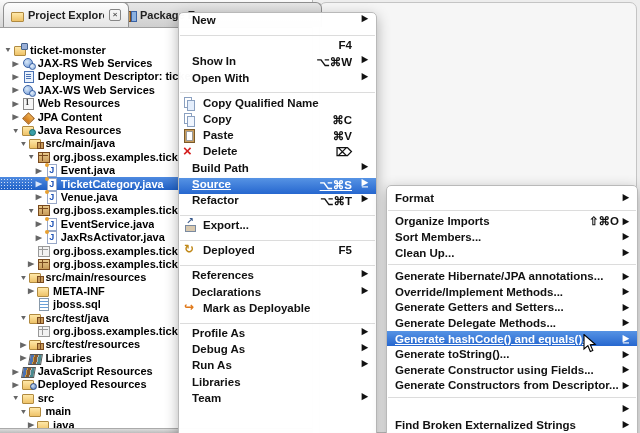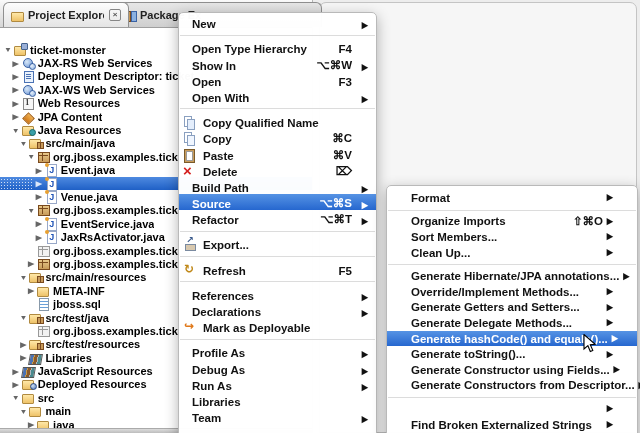--- a/index.html
+++ b/index.html
@@ -89,25 +89,25 @@
     background:linear-gradient(#f0b050,#d07818);border:1px solid #a05808;transform:rotate(45deg);}
   .i-libraries::before{content:"";position:absolute;left:0;top:2px;width:11px;height:9px;
     background:linear-gradient(90deg,#4a72b4 0 3px,#c89b4a 3px 4px,#8a5a2a 4px 7px,#b0b8c0 7px 8px,#4a8a8e 8px 11px);
     border:1px solid #555;transform:skewX(-10deg);}
 
   
   .menu{position:absolute;background:rgba(255,255,255,.98);border:1px solid #b9b9b9;
     box-shadow:0 4px 14px rgba(0,0,0,.3);z-index:10;}
   .main-menu{left:178px;top:12px;width:197px;height:460px;border-radius:5px 5px 0 0;padding-top:1px;}
   .sub-menu{left:386px;top:185px;width:250px;height:260px;border-radius:5px;padding-top:4px;z-index:11;}
-  .mrow{height:16.2px;display:flex;align-items:flex-end;padding:0 8px 0 13px;
+  .mrow{height:16.2px;display:flex;align-items:flex-start;padding:0 8px 0 13px;
     font-size:11.5px;font-weight:bold;color:#111;white-space:nowrap;position:relative;}
-  .srow{height:15.6px;display:flex;align-items:center;padding:0 24px;
+  .srow{height:15.6px;display:flex;align-items:center;padding:0 8px;
     font-size:11.5px;font-weight:bold;color:#111;white-space:nowrap;}
-  .mrow.sel,.srow.sel{background:linear-gradient(#5693e4,#2667cf);color:#fff;}
+  .mrow.sel,.srow.sel{background:linear-gradient(#5693e4,#2667cf);color:#fff;text-decoration:underline;}
   .msep{height:9px;position:relative;} .ssep{height:8px;position:relative;}
   .msep::after,.ssep::after{content:"";position:absolute;left:1px;right:1px;top:50%;height:1px;background:#dcdcdc;}
   .maccel{margin-left:auto;font-weight:bold;}
   .marrow{width:10px;text-align:right;font-size:8px;flex:none;transform:scaleY(1.1);}
   .mrow .marrow{margin-left:6px;}
   .mrow:not(.has-arrow) .marrow{visibility:hidden;}
   .mrow:not(.has-accel) .maccel{visibility:hidden;}
 
   
   .mi{display:inline-block;width:15px;height:13px;position:relative;margin:0 5px 0 -9px;flex:none;}
@@ -215,20 +215,21 @@
           <span class="tlabel2">org.jboss.examples.tick</span>
         </div>
         <div class="trow" style="padding-left: 33.8px;">
           <span class="expander">▶</span>
           <span class="ticon i-javafile"></span>
           <span class="tlabel2">Event.java</span>
         </div>
         <div class="trow sel" style="padding-left: 33.8px;">
           <span class="expander">▶</span>
           <span class="ticon i-javafile"></span>
+          <span class="tlabel2">TicketCategory.java</span>
         </div>
         <div class="trow" style="padding-left: 33.8px;">
           <span class="expander">▶</span>
           <span class="ticon i-javafile"></span>
           <span class="tlabel2">Venue.java</span>
         </div>
         <div class="trow" style="padding-left: 26.1px;">
           <span class="expander">▼</span>
           <span class="ticon i-package"></span>
           <span class="tlabel2">org.jboss.examples.tick</span>
@@ -318,32 +319,26 @@
   </div>
 
   <div class="menu main-menu">
       <div class="mrow has-arrow">
         <span class="mlabel">New</span>
         <span class="maccel"></span>
         <span class="marrow">▶</span>
       </div>
       <div class="msep"></div>
       <div class="mrow has-accel">
-        <span class="mlabel">Open Type Hierarchy</span>
         <span class="maccel">F4</span>
         <span class="marrow">▶</span>
       </div>
       <div class="mrow has-arrow has-accel">
         <span class="mlabel">Show In</span>
         <span class="maccel">⌥⌘W</span>
-        <span class="marrow">▶</span>
-      </div>
-      <div class="mrow has-accel">
-        <span class="mlabel">Open</span>
-        <span class="maccel">F3</span>
         <span class="marrow">▶</span>
       </div>
       <div class="mrow has-arrow">
         <span class="mlabel">Open With</span>
         <span class="maccel"></span>
         <span class="marrow">▶</span>
       </div>
       <div class="msep"></div>
       <div class="mrow">
         <span class="mi mi-copyq"></span>
@@ -387,21 +382,21 @@
       <div class="msep"></div>
       <div class="mrow">
         <span class="mi mi-export"></span>
         <span class="mlabel">Export...</span>
         <span class="maccel"></span>
         <span class="marrow">▶</span>
       </div>
       <div class="msep"></div>
       <div class="mrow has-accel">
         <span class="mi mi-refresh"></span>
-        <span class="mlabel">Refresh</span>
+        <span class="mlabel">Deployed</span>
         <span class="maccel">F5</span>
         <span class="marrow">▶</span>
       </div>
       <div class="msep"></div>
       <div class="mrow has-arrow">
         <span class="mlabel">References</span>
         <span class="maccel"></span>
         <span class="marrow">▶</span>
       </div>
       <div class="mrow has-arrow">

